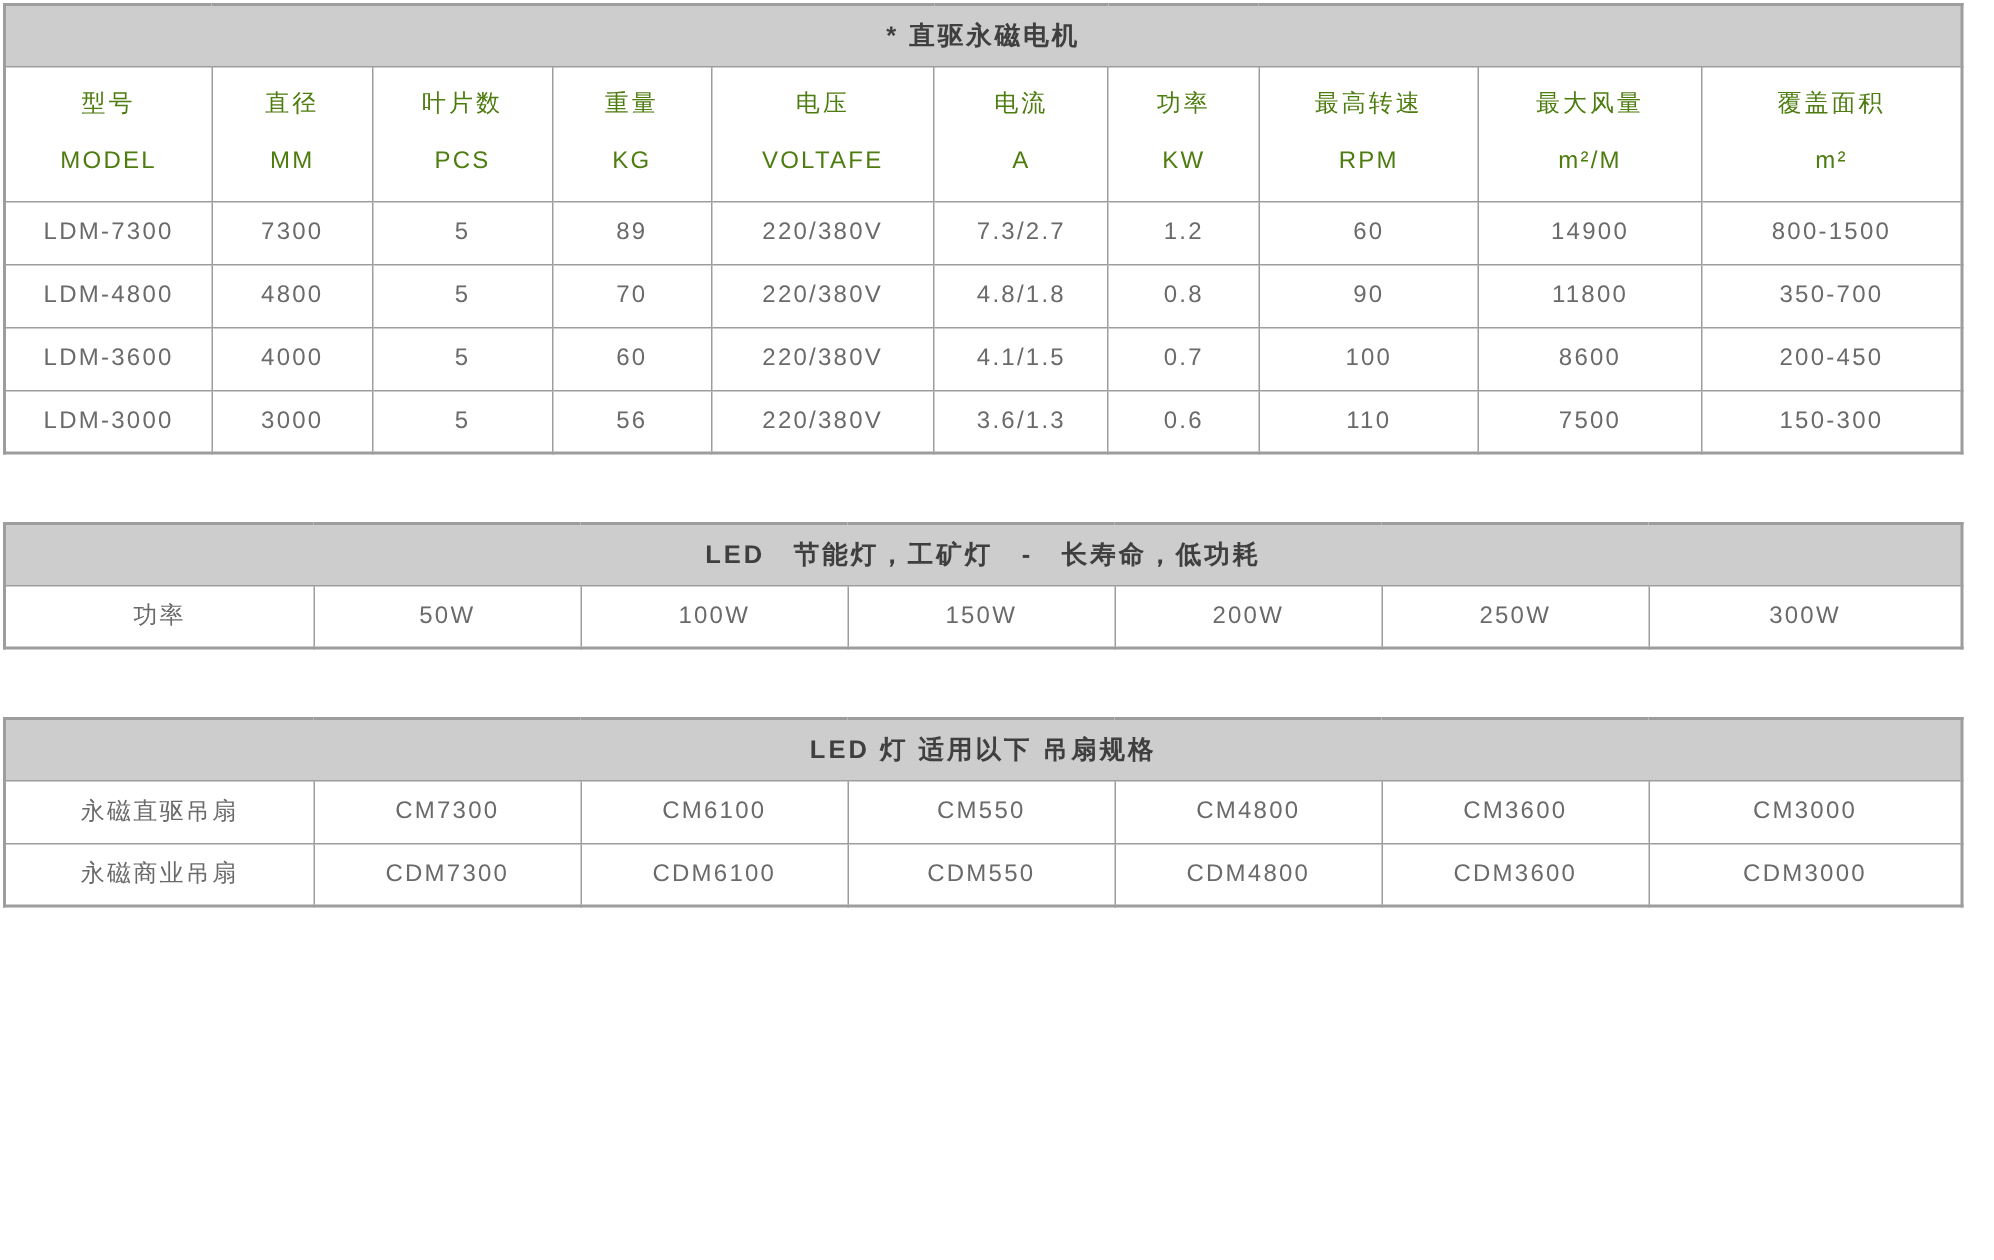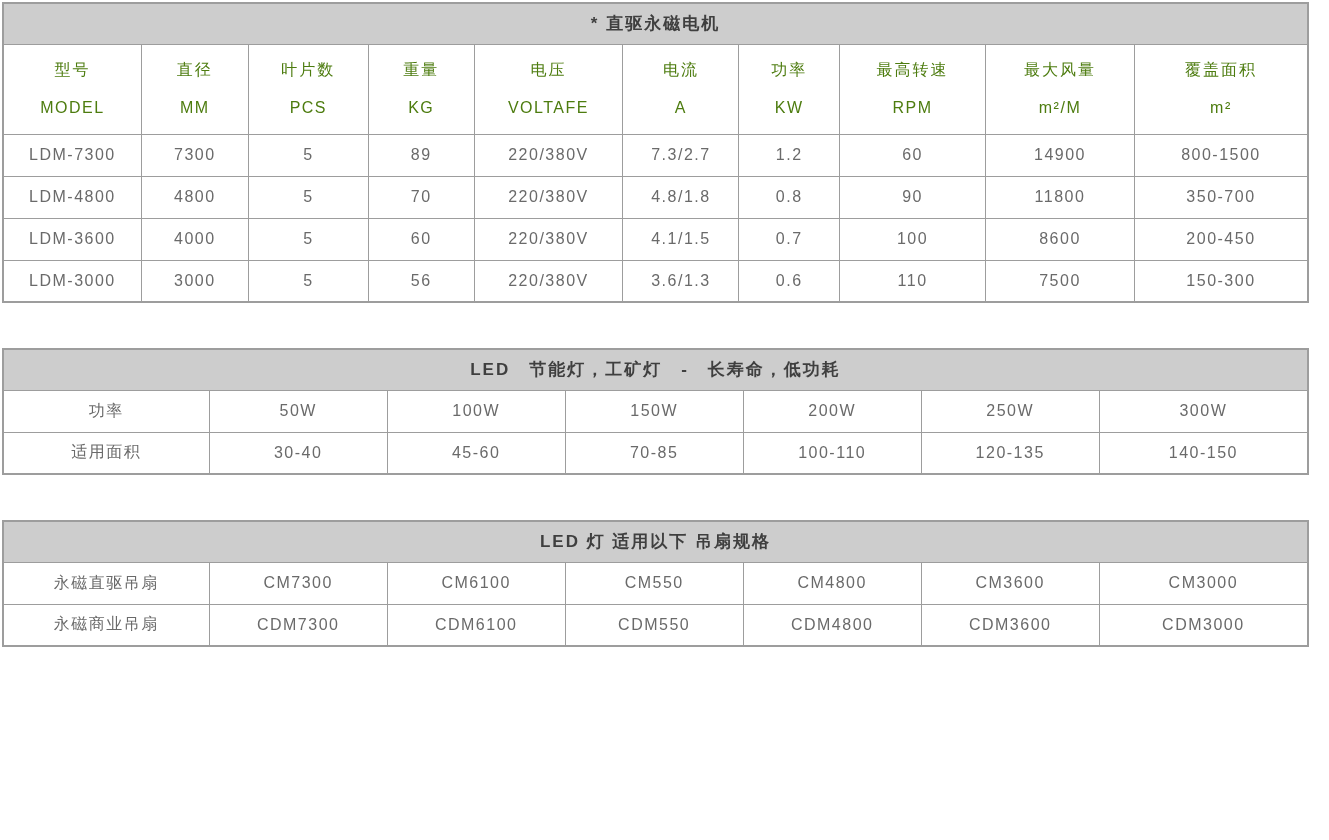--- a/index.html
+++ b/index.html
@@ -179,29 +179,20 @@
     <tbody id="led-body">
         <tr>
           <td class="row-label">功率</td>
           <td>50W</td>
           <td>100W</td>
           <td>150W</td>
           <td>200W</td>
           <td>250W</td>
           <td>300W</td>
         </tr>
-        <tr>
-          <td class="row-label">适用面积</td>
-          <td>30-40</td>
-          <td>45-60</td>
-          <td>70-85</td>
-          <td>100-110</td>
-          <td>120-135</td>
-          <td>140-150</td>
-        </tr>
       </tbody>
   </table>
 
   <table class="spec">
     <colgroup>
       <col style="width:15.8%">
         <col style="width:13.64%">
         <col style="width:13.64%">
       <col style="width:13.64%">
         <col style="width:13.64%">

